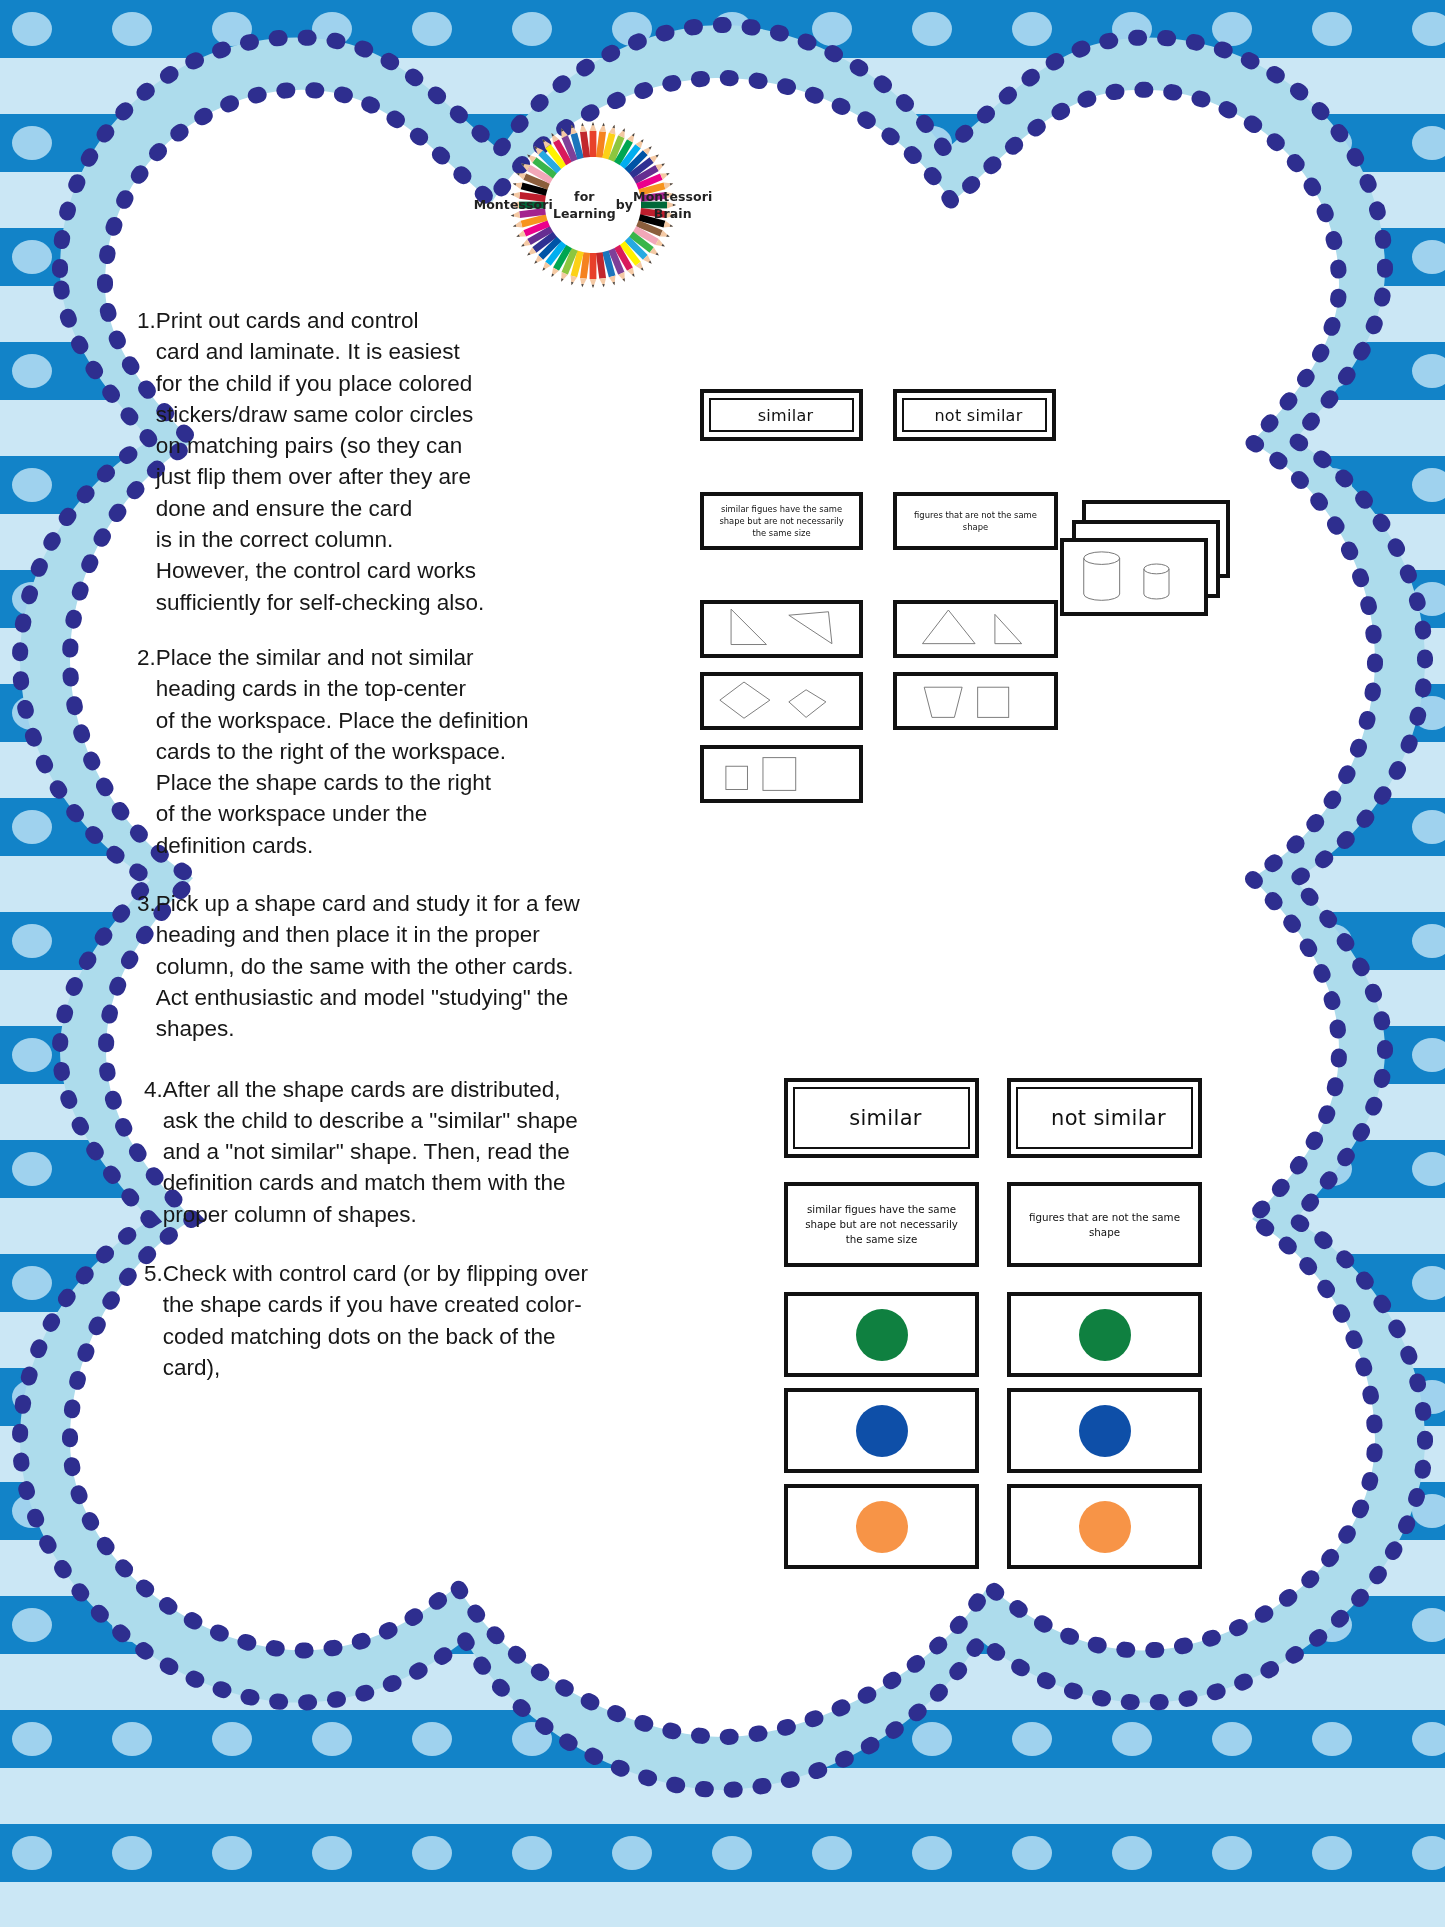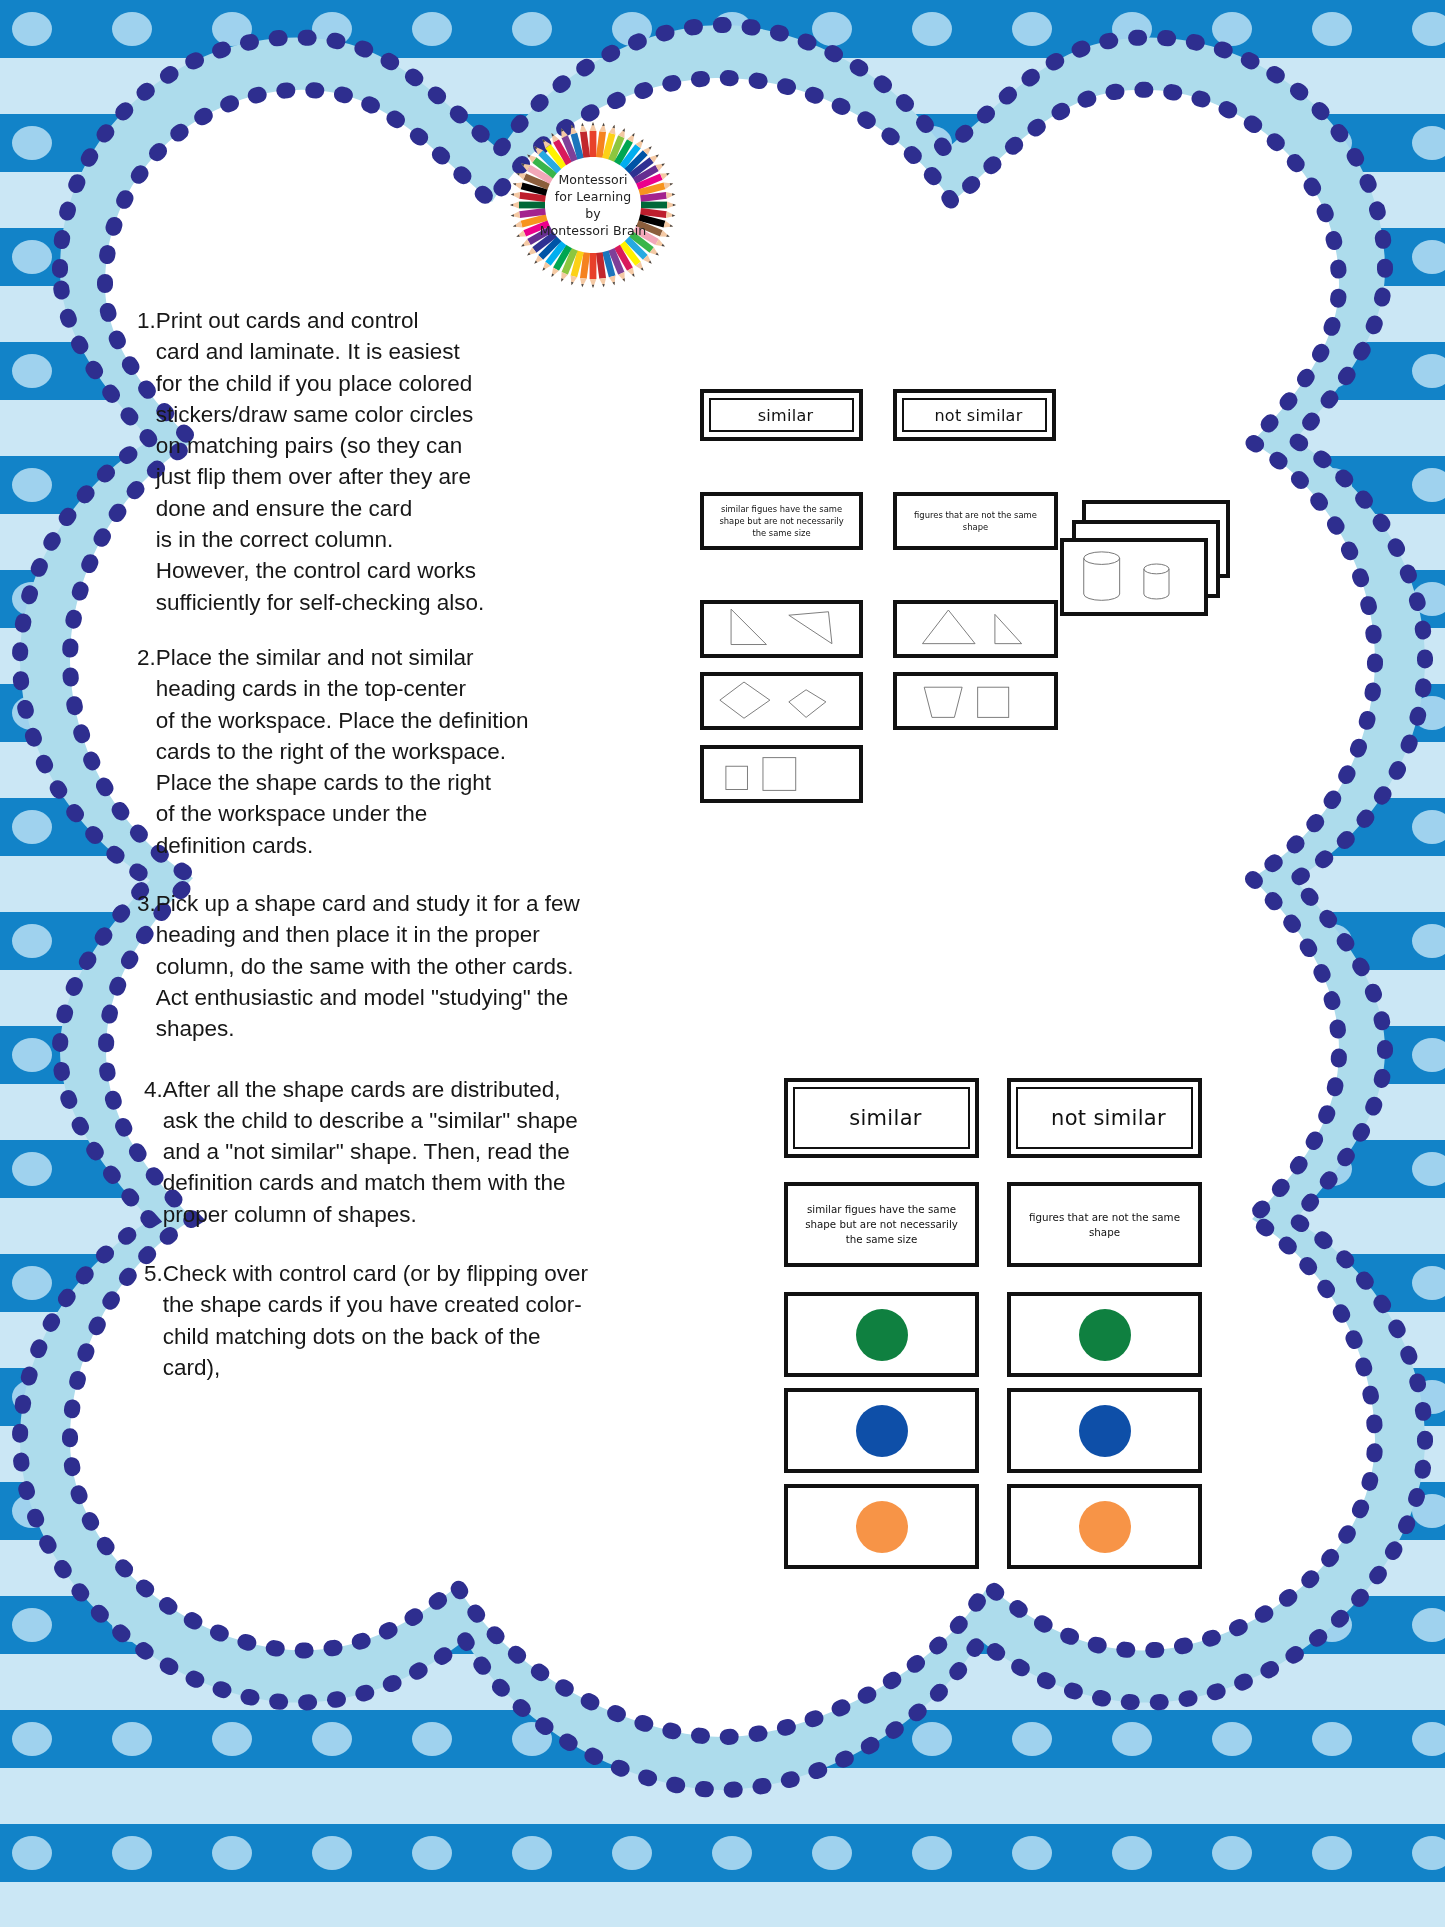--- a/index.html
+++ b/index.html
@@ -18,24 +18,25 @@
   
   #frame-svg { position:absolute; inset:0; z-index:1; }
 
   
   #content { position:absolute; inset:0; z-index:3; }
 
   
   #logo { position:absolute; left:503px; top:120px; width:180px; height:170px; }
   #logo .logo-text {
     position:absolute; left:0; top:0; width:180px; height:170px;
-    display:flex; flex-direction:column; align-items:center; justify-content:center;
+    display:flex; align-items:center; justify-content:center;
     font-family:"DejaVu Sans", sans-serif;
     font-size:12.5px; color:#222; line-height:1.38; text-align:center;
     letter-spacing:.1px;
+    font-weight:bold;
   }
 
   
   #instructions {
     position:absolute; left:137px; top:305px; width:510px;
     font-size:22.5px; color:#171717; line-height:31.3px;
   }
   .step { display:flex; margin-bottom:22px; }
   .step .num { flex:0 0 auto; white-space:pre; }
   .step .body { flex:1 1 auto; white-space:pre-line; }
@@ -412,21 +413,21 @@
       <span class="body"> After all the shape cards are distributed,
 ask the child to describe a "similar" shape
 and a "not similar" shape. Then, read the
 definition cards and match them with the
 proper column of shapes.</span>
     </div>
     <div class="step" id="step5">
       <span class="num">5.</span>
       <span class="body"> Check with control card (or by flipping over
 the shape cards if you have created color-
-child matching dots on the back of the
+coded matching dots on the back of the
 card),</span>
     </div>
   </div>
 
   <div class="card" style="left:700px; top:389px; width:163px; height:52px;">
     <div class="card-inner-border"></div>
     <div class="head-label" style="font-size:16px;">similar</div>
   </div>
   <div class="card" style="left:893px; top:389px; width:163px; height:52px;">
     <div class="card-inner-border"></div>

